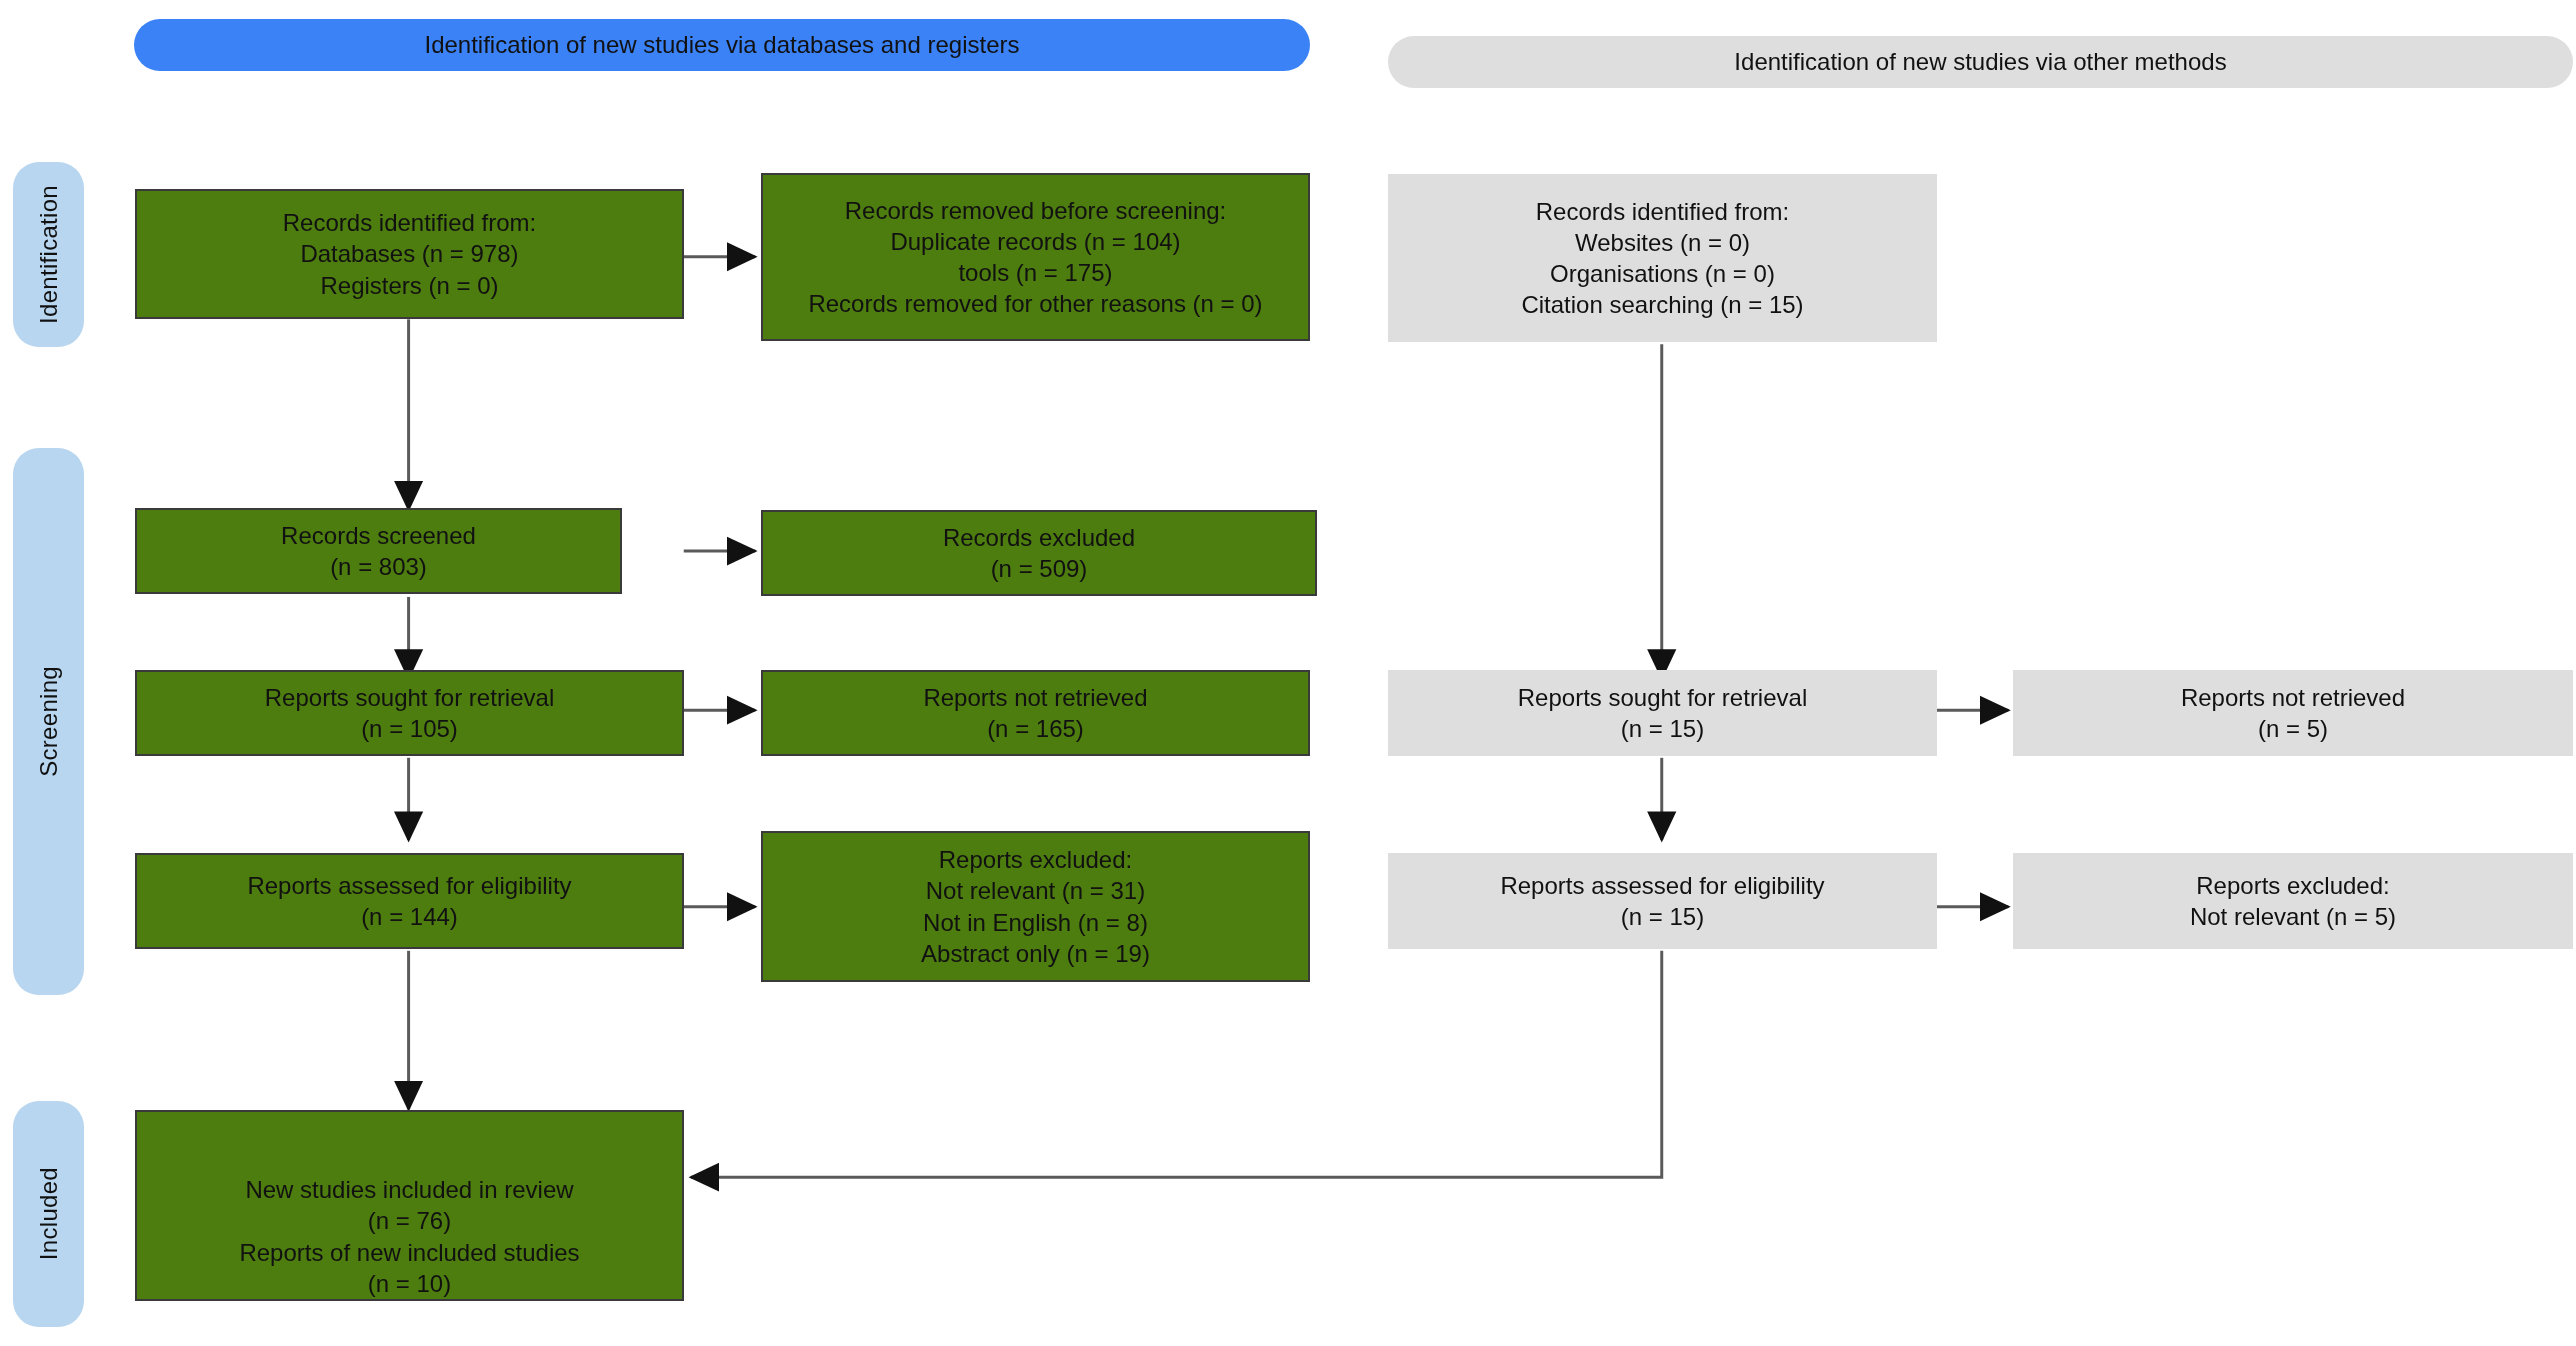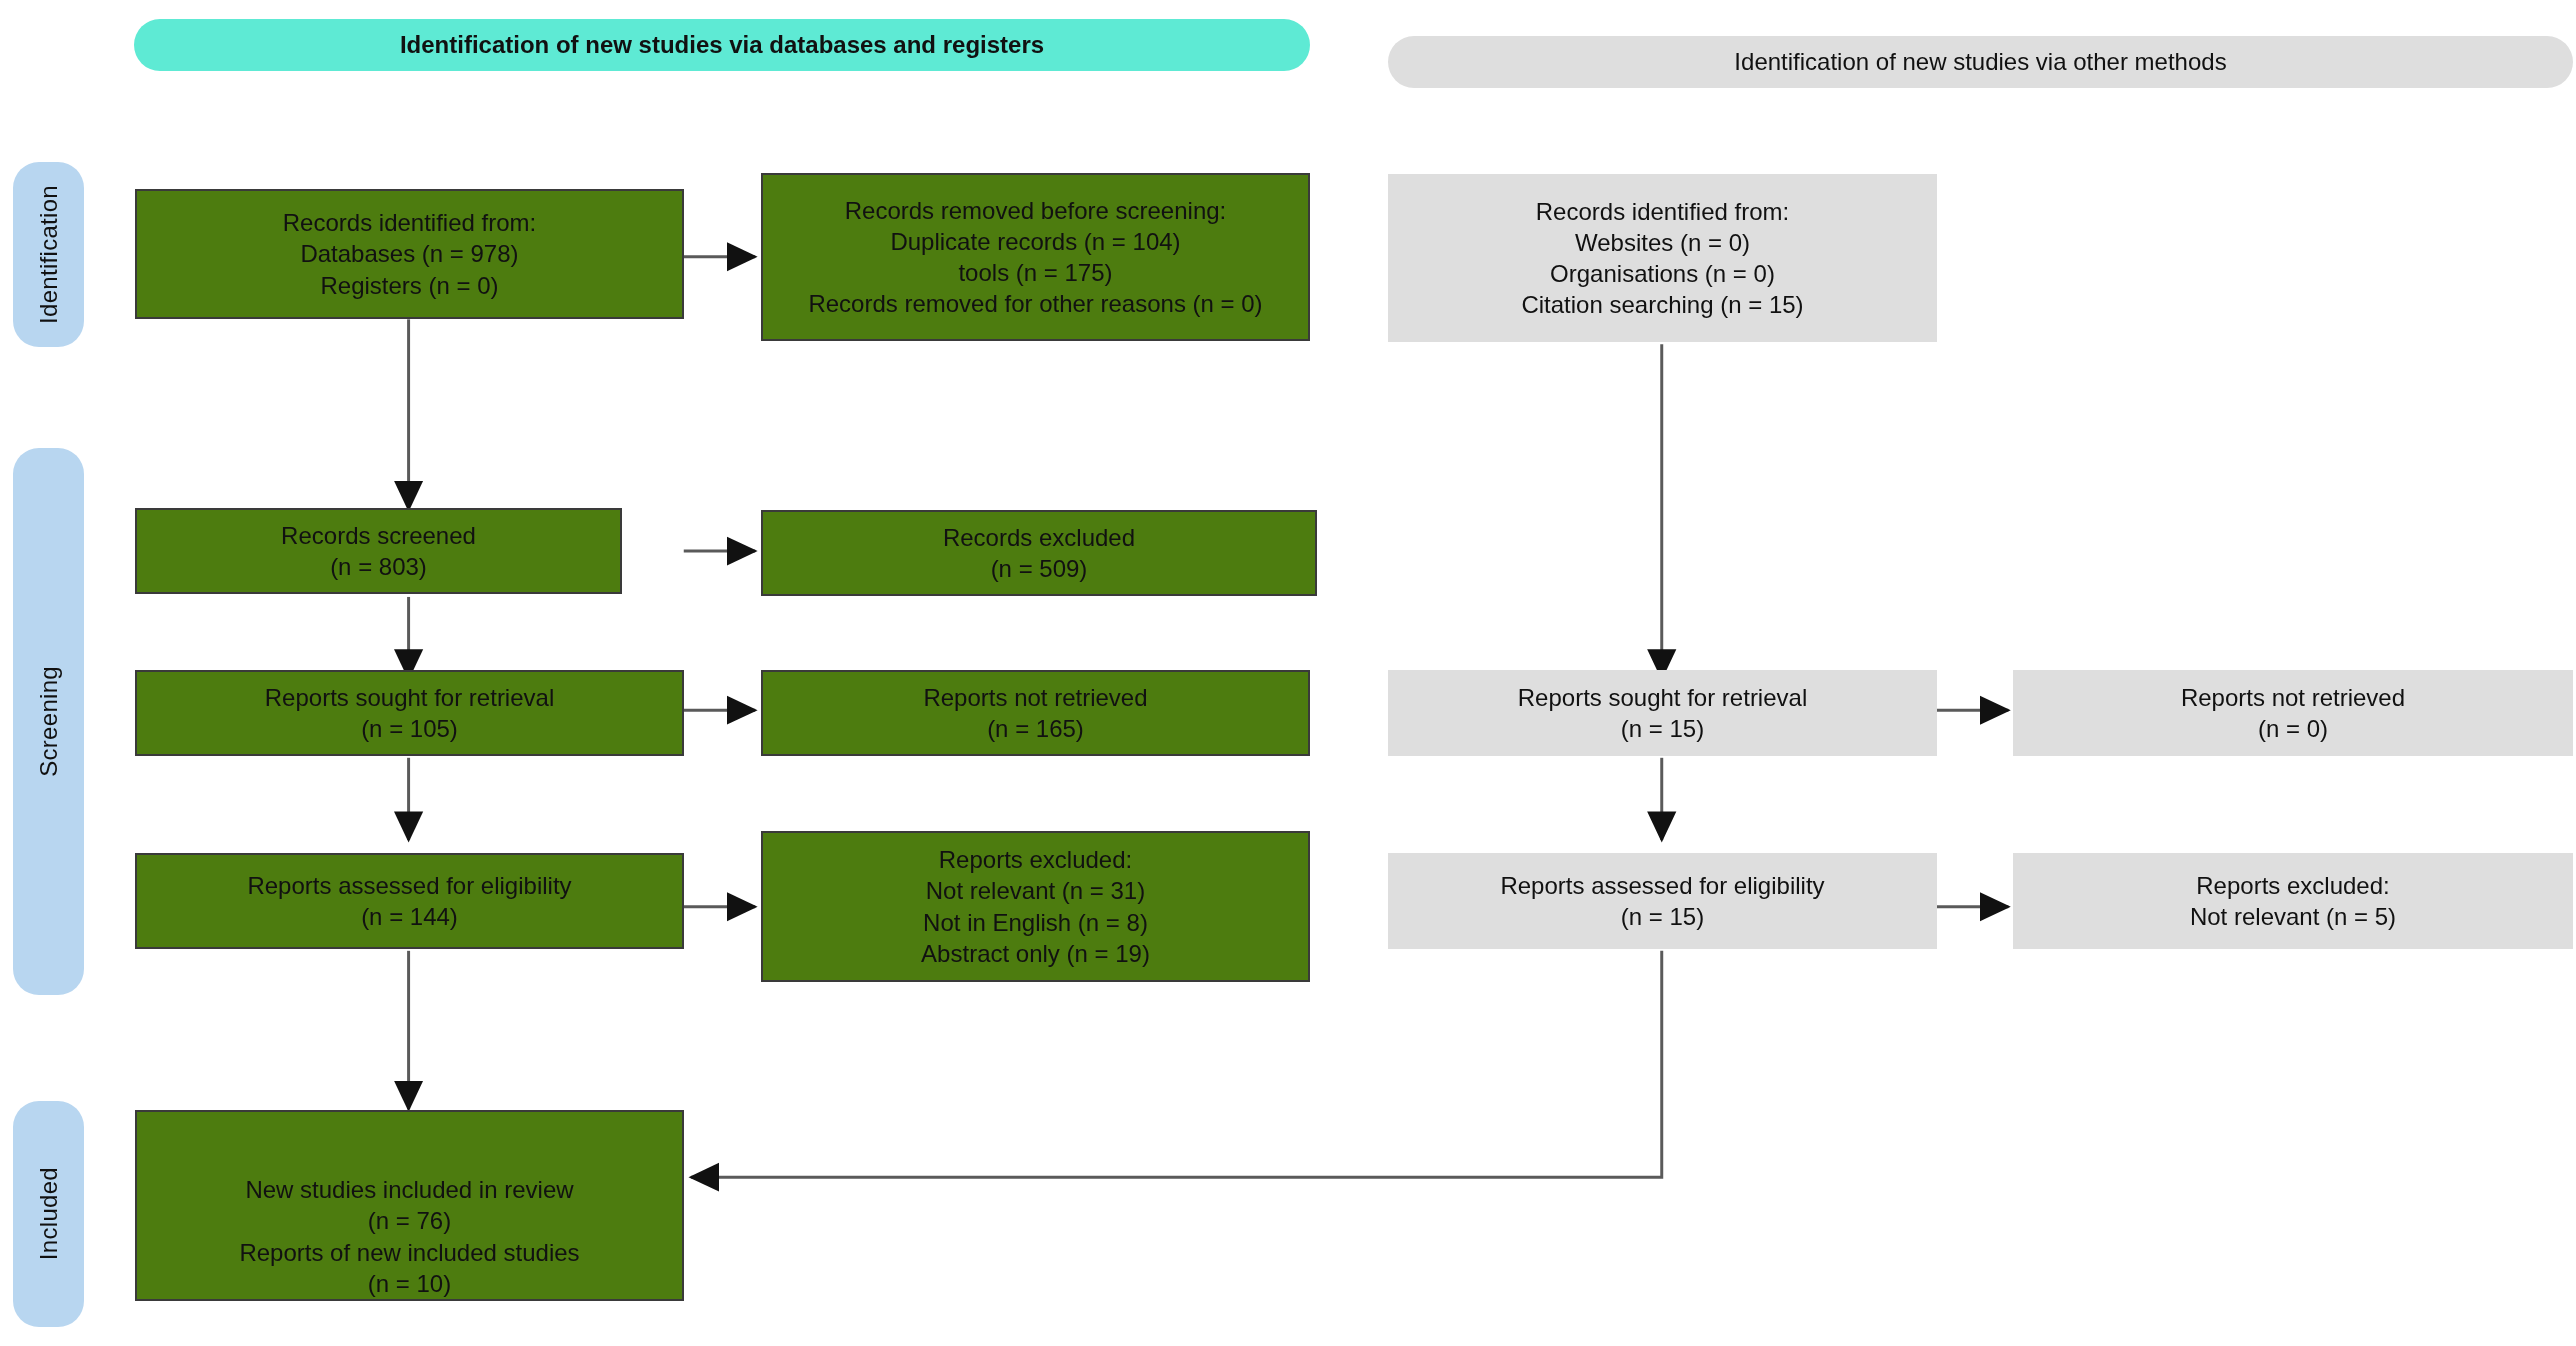--- a/index.html
+++ b/index.html
@@ -8,21 +8,21 @@
   #canvas{position:absolute;left:0;top:0;width:2576px;height:1347px;overflow:hidden;}
 
   .pill{position:absolute;background:#b8d6f0;border-radius:26px;
         display:flex;align-items:center;justify-content:center;}
   .pill span{writing-mode:vertical-rl;transform:rotate(180deg);
              font-size:24px;letter-spacing:0.3px;color:#111;white-space:nowrap;}
 
   .banner{position:absolute;border-radius:26px;display:flex;
           align-items:center;justify-content:center;}
   .banner span{font-size:24px;color:#111;white-space:nowrap;}
-  .banner.yellow{background:#5eead4;font-weight:bold;}
+  .banner.yellow{background:#3b82f6;}
   .banner.grey{background:#dedede;}
 
   .box{position:absolute;box-sizing:border-box;display:flex;
        align-items:center;justify-content:center;text-align:center;}
   .box.white{background:#4d7c0f;border:2.4px solid #3a3a3a;}
   .box.grey{background:#dedede;border:none;}
   .box .txt{font-size:24px;line-height:1.30;color:#111;padding:0 8.3px;}
 
   svg.links{position:absolute;left:0;top:0;width:2576px;height:1347px;
             pointer-events:none;}
@@ -170,21 +170,21 @@
   <div class="box grey" style="left:1388px;top:670px;width:549px;height:86px;">
     <div class="txt">
       <div>Reports sought for retrieval</div>
       <div>(n = 15)</div>
     </div>
   </div>
 
   <div class="box grey" style="left:2013px;top:670px;width:560px;height:86px;">
     <div class="txt">
       <div>Reports not retrieved</div>
-      <div>(n = 0)</div>
+      <div>(n = 5)</div>
     </div>
   </div>
 
   <div class="box grey" style="left:1388px;top:853px;width:549px;height:96px;">
     <div class="txt">
       <div>Reports assessed for eligibility</div>
       <div>(n = 15)</div>
     </div>
   </div>
 

